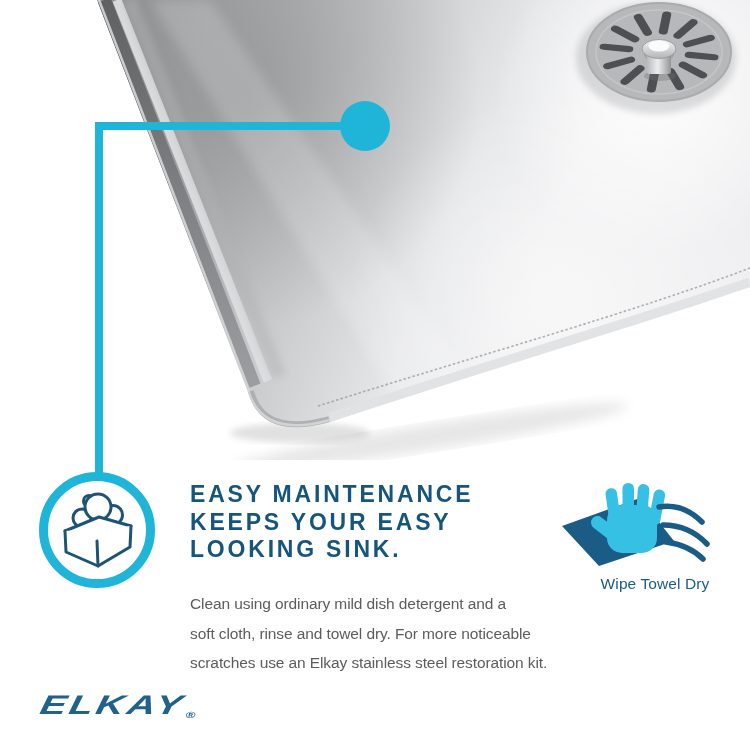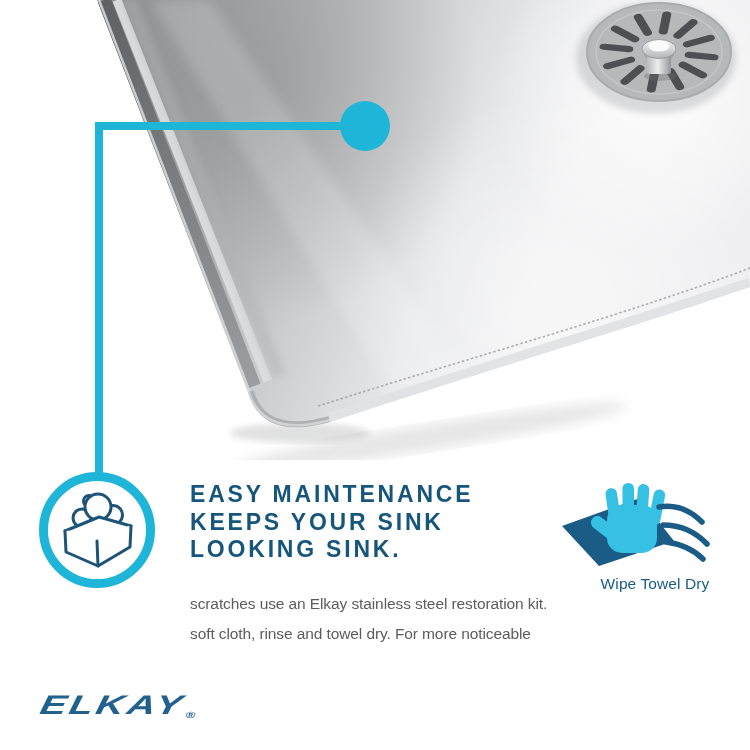--- a/index.html
+++ b/index.html
@@ -164,26 +164,27 @@
       <circle cx="58" cy="27" r="9.5"></circle>
       <circle cx="43" cy="19" r="13"></circle>
       <path d="M10,43 L44,29 L76,38 L42,53 Z"></path>
       <path d="M10,43 L11,64 L43,78 L75,59 L76,38"></path>
       <path d="M42,53 L43,78" fill="none"></path>
     </g>
   </svg>
 
   <div class="headline">
     <div>EASY MAINTENANCE</div>
-    <div>KEEPS YOUR SINK</div>
+    <div>KEEPS YOUR EASY</div>
     <div>LOOKING SINK.</div>
   </div>
   <div class="bodycopy">
+    <div>Clean using ordinary mild dish detergent and a</div>
+    <div>soft cloth, rinse and towel dry. For more noticeable</div>
     <div>scratches use an Elkay stainless steel restoration kit.</div>
-    <div>soft cloth, rinse and towel dry. For more noticeable</div>
   </div>
 
   <svg class="towel-svg" width="206" height="112" viewBox="0 0 206 112" aria-hidden="true">
     <polygon points="10,64 88,36 122,79 47,104" fill="var(--towel-navy)"></polygon>
     <g fill="var(--hand-cyan)">
       <rect x="38" y="55" width="13" height="32" rx="6.5" transform="rotate(-52 44 60)"></rect>
       <rect x="57.5" y="26" width="11.5" height="36" rx="5.5" transform="rotate(-8 63 60)"></rect>
       <rect x="70.5" y="21" width="11.5" height="42" rx="5.5"></rect>
       <rect x="83.5" y="22" width="11.5" height="42" rx="5.5" transform="rotate(4 89 60)"></rect>
       <rect x="96" y="27" width="11.5" height="36" rx="5.5" transform="rotate(11 102 62)"></rect>

